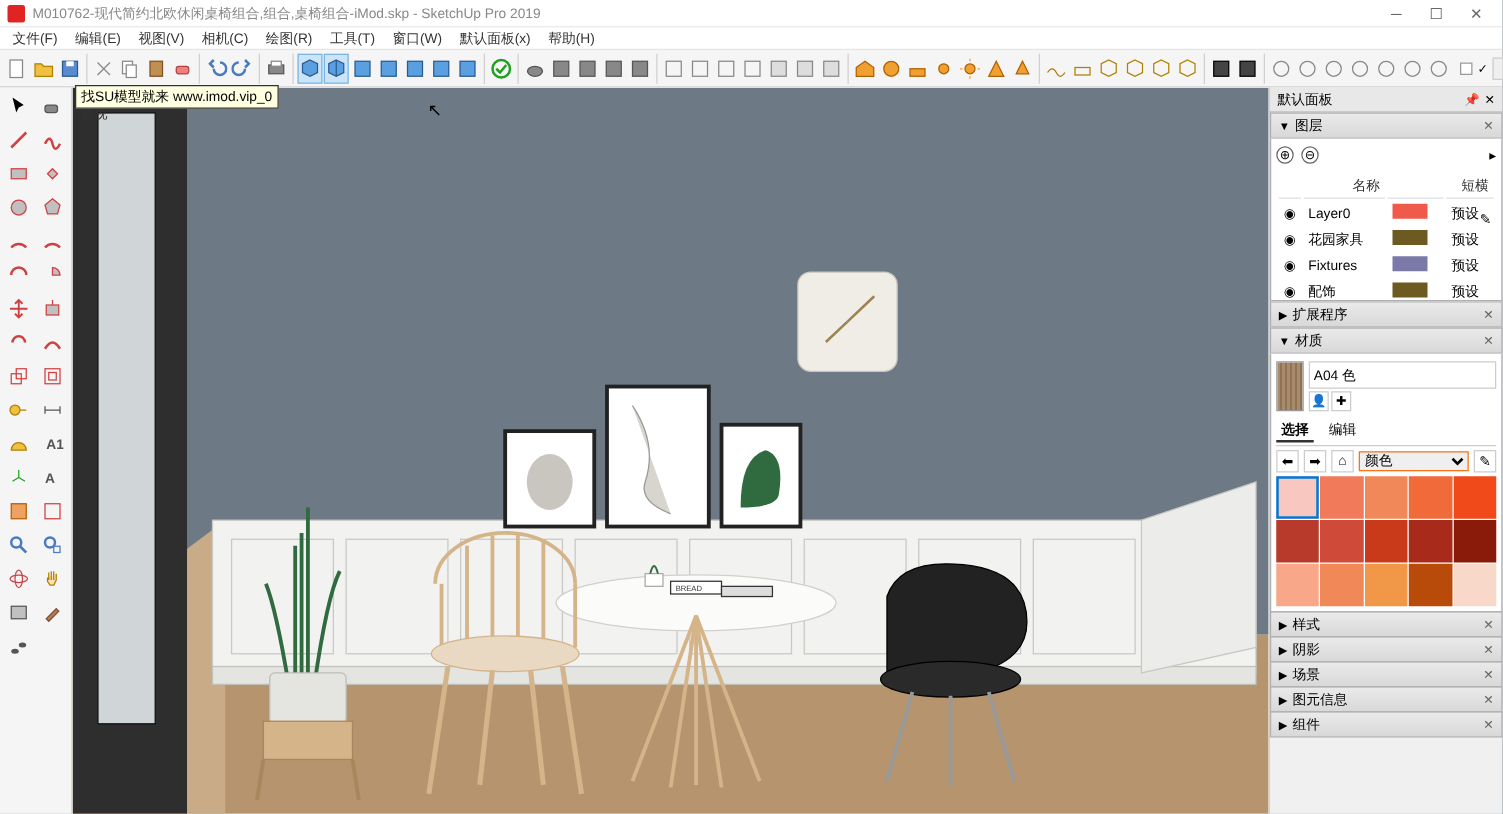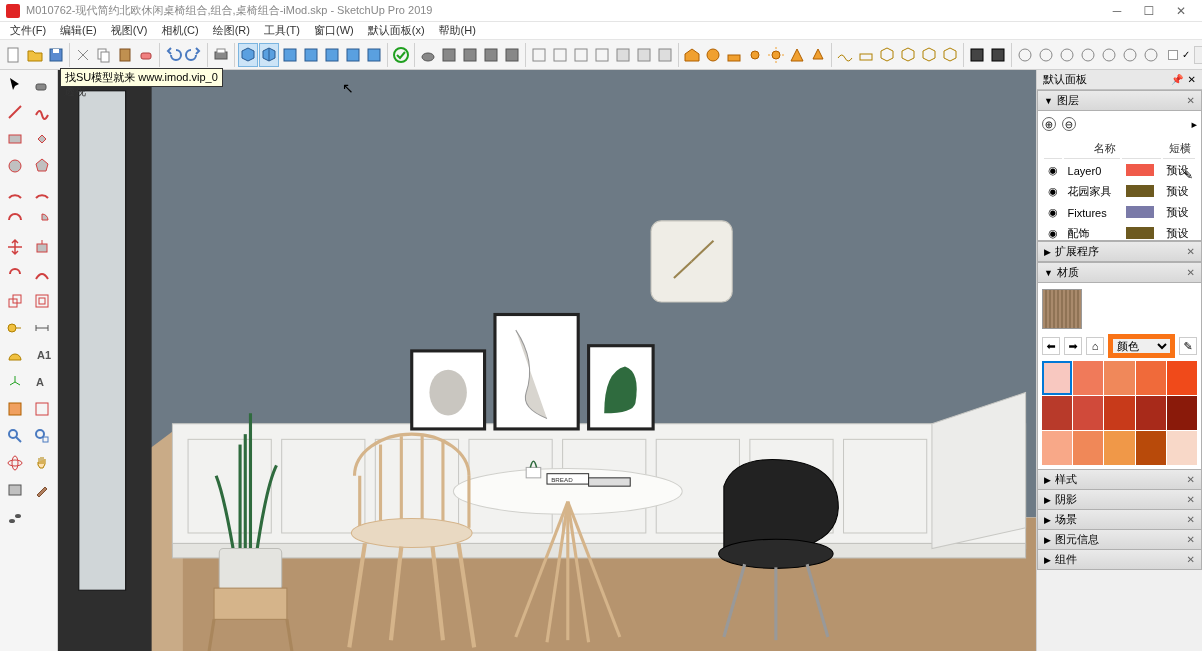--- a/index.html
+++ b/index.html
@@ -37,21 +37,21 @@
 .lefttools .tbtn { width: 26px; height: 26px; font-weight: bold; }
 
 
 .viewport { flex: 1; background: #fff; position: relative; overflow: hidden; }
 .scene { position: absolute; inset: 0; }
 .overlay-txt { position: absolute; left: 6px; top: 2px; font-size: 11px; color: #333; line-height: 1.2; }
 .watermark { position: absolute; left: 8px; bottom: 4px; font-size: 28px; font-weight: bold; color: #d4261e; font-style: italic; letter-spacing: 1px; }
 .cursor { position: absolute; left: 284px; top: 10px; font-size: 14px; color: #000; }
 
 
-.rightpanels { width: 166px; background: #f0f0f0; border-left: 1px solid #d0d0d0; display: flex; flex-direction: column; overflow: hidden; }
+.rightpanels { width: 187px; background: #f0f0f0; border-left: 1px solid #d0d0d0; display: flex; flex-direction: column; overflow: hidden; }
 .tray-title { background: #e8e8e8; border-bottom: 1px solid #c0c0c0; padding: 2px 6px; font-size: 11px; display: flex; align-items: center; justify-content: space-between; }
 .tray-title .ctl { display: flex; gap: 4px; }
 .tray-title .ctl span { cursor: pointer; font-size: 10px; }
 .panel-hd { background: linear-gradient(#eaeaea,#d8d8d8); border: 1px solid #b0b0b0; padding: 2px 6px; font-size: 11px; display: flex; align-items: center; cursor: pointer; }
 .panel-hd .arrow { margin-right: 4px; font-size: 9px; }
 .panel-hd .x { margin-left: auto; font-size: 10px; color: #666; }
 .panel-body { background: #fff; border: 1px solid #b0b0b0; border-top: none; padding: 4px; font-size: 11px; }
 
 
 .layer-ctl { display: flex; gap: 6px; padding: 2px 0 6px; align-items: center; }
@@ -65,21 +65,21 @@
 
 
 .mat-preview { display: flex; gap: 4px; padding: 2px 0; }
 .mat-preview .thumb { width: 40px; height: 40px; background: repeating-linear-gradient(90deg,#a98a6c,#a98a6c 2px,#8f7355 2px,#8f7355 4px); border: 1px solid #999; }
 .mat-preview input { flex: 1; font-size: 11px; border: 1px solid #ccc; padding: 1px 3px; height: 18px; }
 .mat-tabs { display: flex; gap: 8px; padding: 4px 0 2px; border-bottom: 1px solid #ccc; }
 .mat-tabs span { font-size: 11px; cursor: pointer; padding: 1px 4px; }
 .mat-tabs span.act { font-weight: bold; border-bottom: 2px solid #333; }
 .mat-row { display: flex; gap: 4px; padding: 3px 0; align-items: center; }
 .mat-row .ic { width: 18px; height: 18px; border: 1px solid #ccc; display: flex; align-items: center; justify-content: center; font-size: 11px; cursor: pointer; }
-.mat-row select { flex: 1; font-size: 11px; border: 5px solid #f97316; }
+.mat-row select { flex: 1; font-size: 11px; border: 1px solid #f97316; }
 .swatch-grid { display: grid; grid-template-columns: repeat(5,1fr); gap: 1px; }
 .swatch-grid div { height: 34px; cursor: pointer; }
 .swatch-grid div.sel { outline: 2px solid #0078d7; outline-offset: -2px; }
 
 
 .collapsed-list .panel-hd { margin-top: -1px; }
 
 
 .ic-cube { fill:#5aa0e0; stroke:#2a5a90; }
 .ic-orange { fill:#f0a030; stroke:#b06000; }
@@ -740,20 +740,31 @@
     </div>
 
     <div class="panel-hd">
       <span class="arrow">▼</span>
       <span>材质</span>
       <span class="x">✕</span>
     </div>
     <div class="panel-body">
       <div class="mat-preview">
         <div class="thumb"></div>
+        <div style="flex:1;display:flex;flex-direction:column;gap:2px">
+          <input value="A04 色" style="">
+          <div style="display:flex;gap:2px">
+            <span style="border:1px solid #ccc;width:16px;height:16px;display:inline-flex;align-items:center;justify-content:center;font-size:10px">👤</span>
+            <span style="border:1px solid #ccc;width:16px;height:16px;display:inline-flex;align-items:center;justify-content:center;font-size:10px">✚</span>
+          </div>
+        </div>
+      </div>
+      <div class="mat-tabs">
+        <span class="act">选择</span>
+        <span>编辑</span>
       </div>
       <div class="mat-row">
         <span class="ic">⬅</span>
         <span class="ic">➡</span>
         <span class="ic">⌂</span>
         <select><option>颜色</option></select>
         <span class="ic">✎</span>
       </div>
       <div class="swatch-grid" id="swatches">
           <div class="sel" style="background: rgb(248, 200, 192);"></div>

